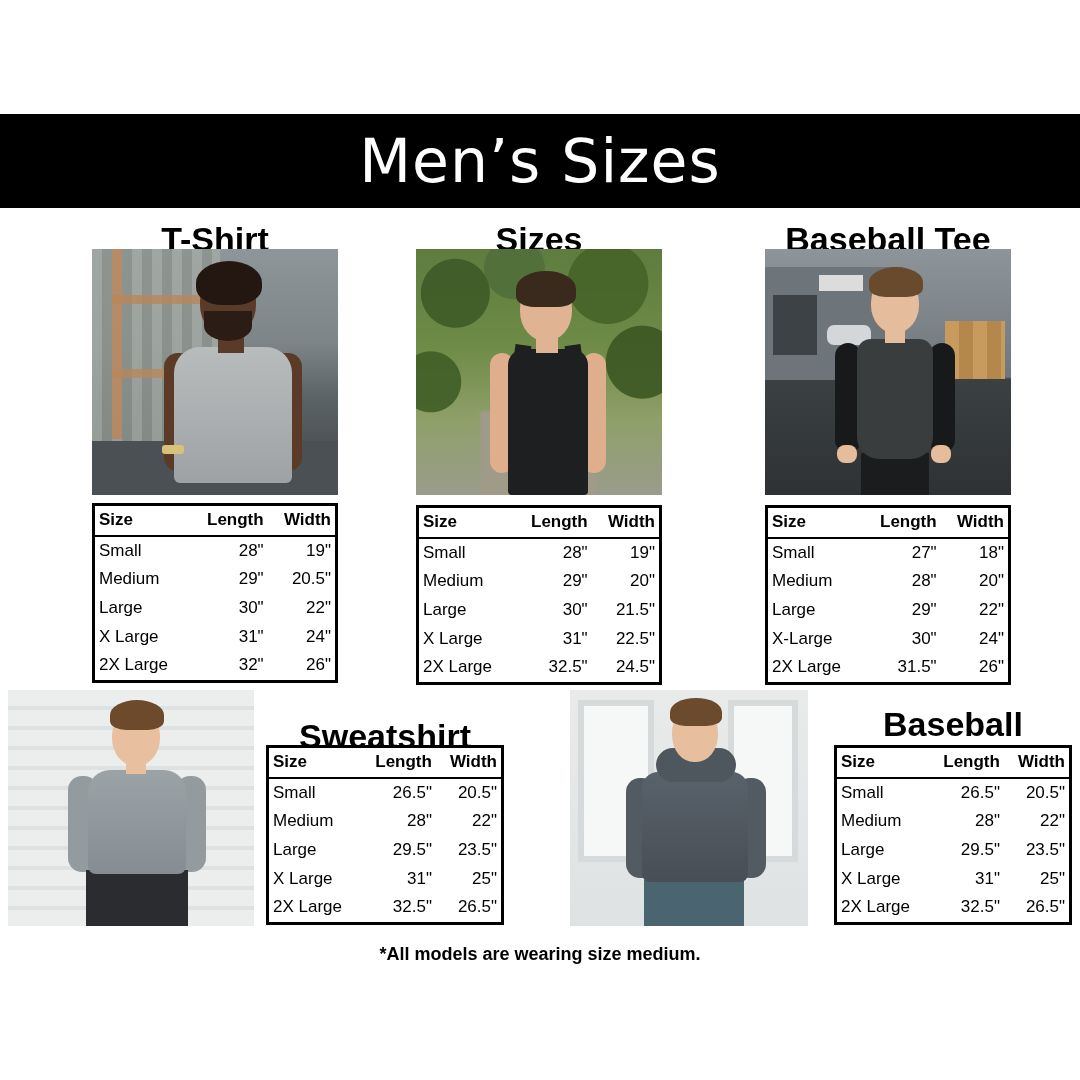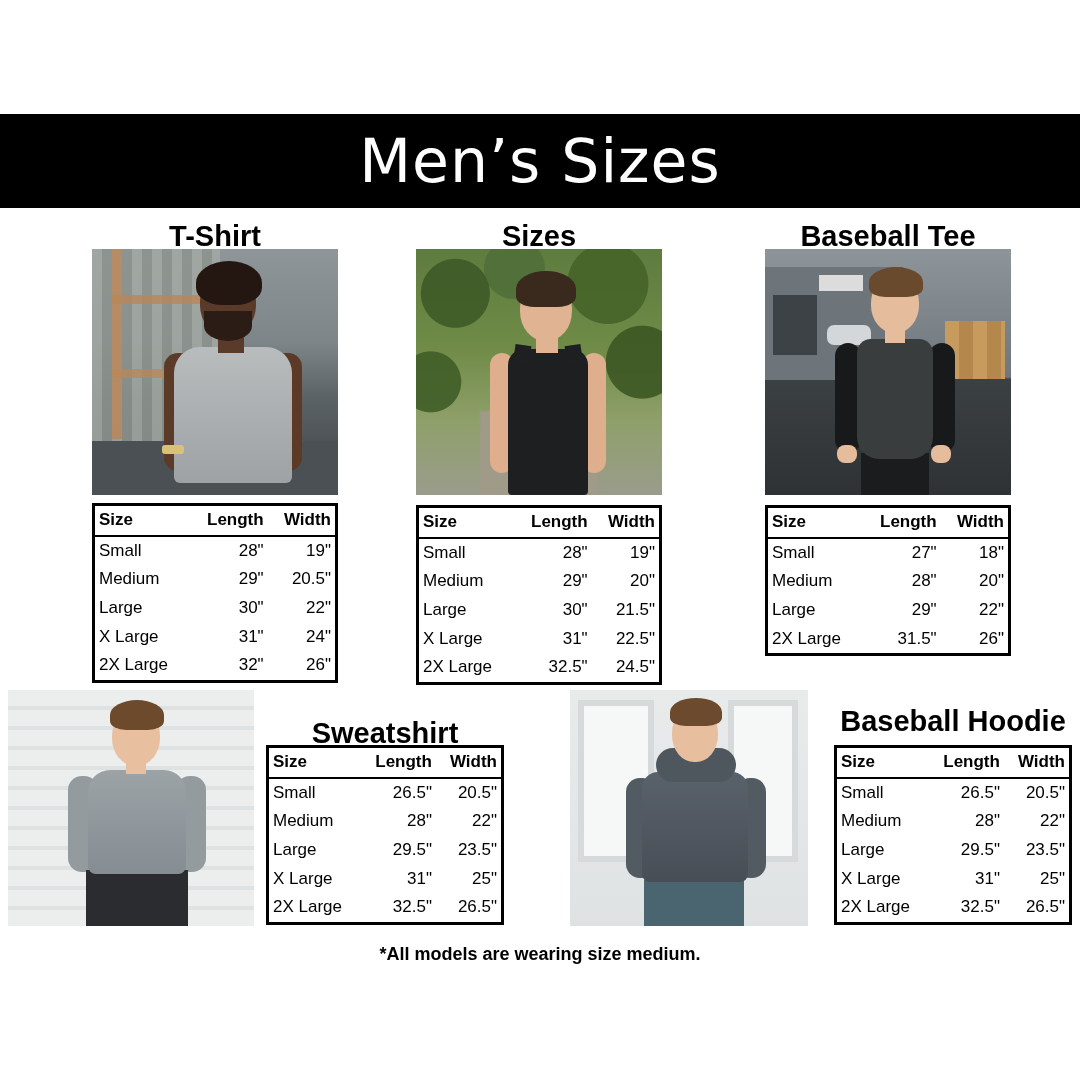--- a/index.html
+++ b/index.html
@@ -33,21 +33,21 @@
     font-size: 60px;
     font-weight: 400;
     letter-spacing: 1px;
     line-height: 1;
     font-family: "DejaVu Sans", sans-serif;
   }
 
   
   .product-title {
     position: absolute;
-    font-size: 29px;
+    font-size: 34px;
     font-weight: bold;
     text-align: center;
     line-height: 1;
   }
 
   .photo {
     position: absolute;
     overflow: hidden;
     background: #b9bec2;
   }
@@ -335,20 +335,25 @@
       <td class="s">Medium</td>
       <td class="c">28"</td>
       <td class="c">20"</td>
     </tr>
     <tr>
       <td class="s">Large</td>
       <td class="c">29"</td>
       <td class="c">22"</td>
     </tr>
     <tr>
+      <td class="s">X-Large</td>
+      <td class="c">30"</td>
+      <td class="c">24"</td>
+    </tr>
+    <tr>
       <td class="s">2X Large</td>
       <td class="c">31.5"</td>
       <td class="c">26"</td>
     </tr>
   </tbody>
 </table>
 
 <div class="photo" id="photo-sweatshirt">
   <div class="bg"></div>
   <div class="armL"></div>

